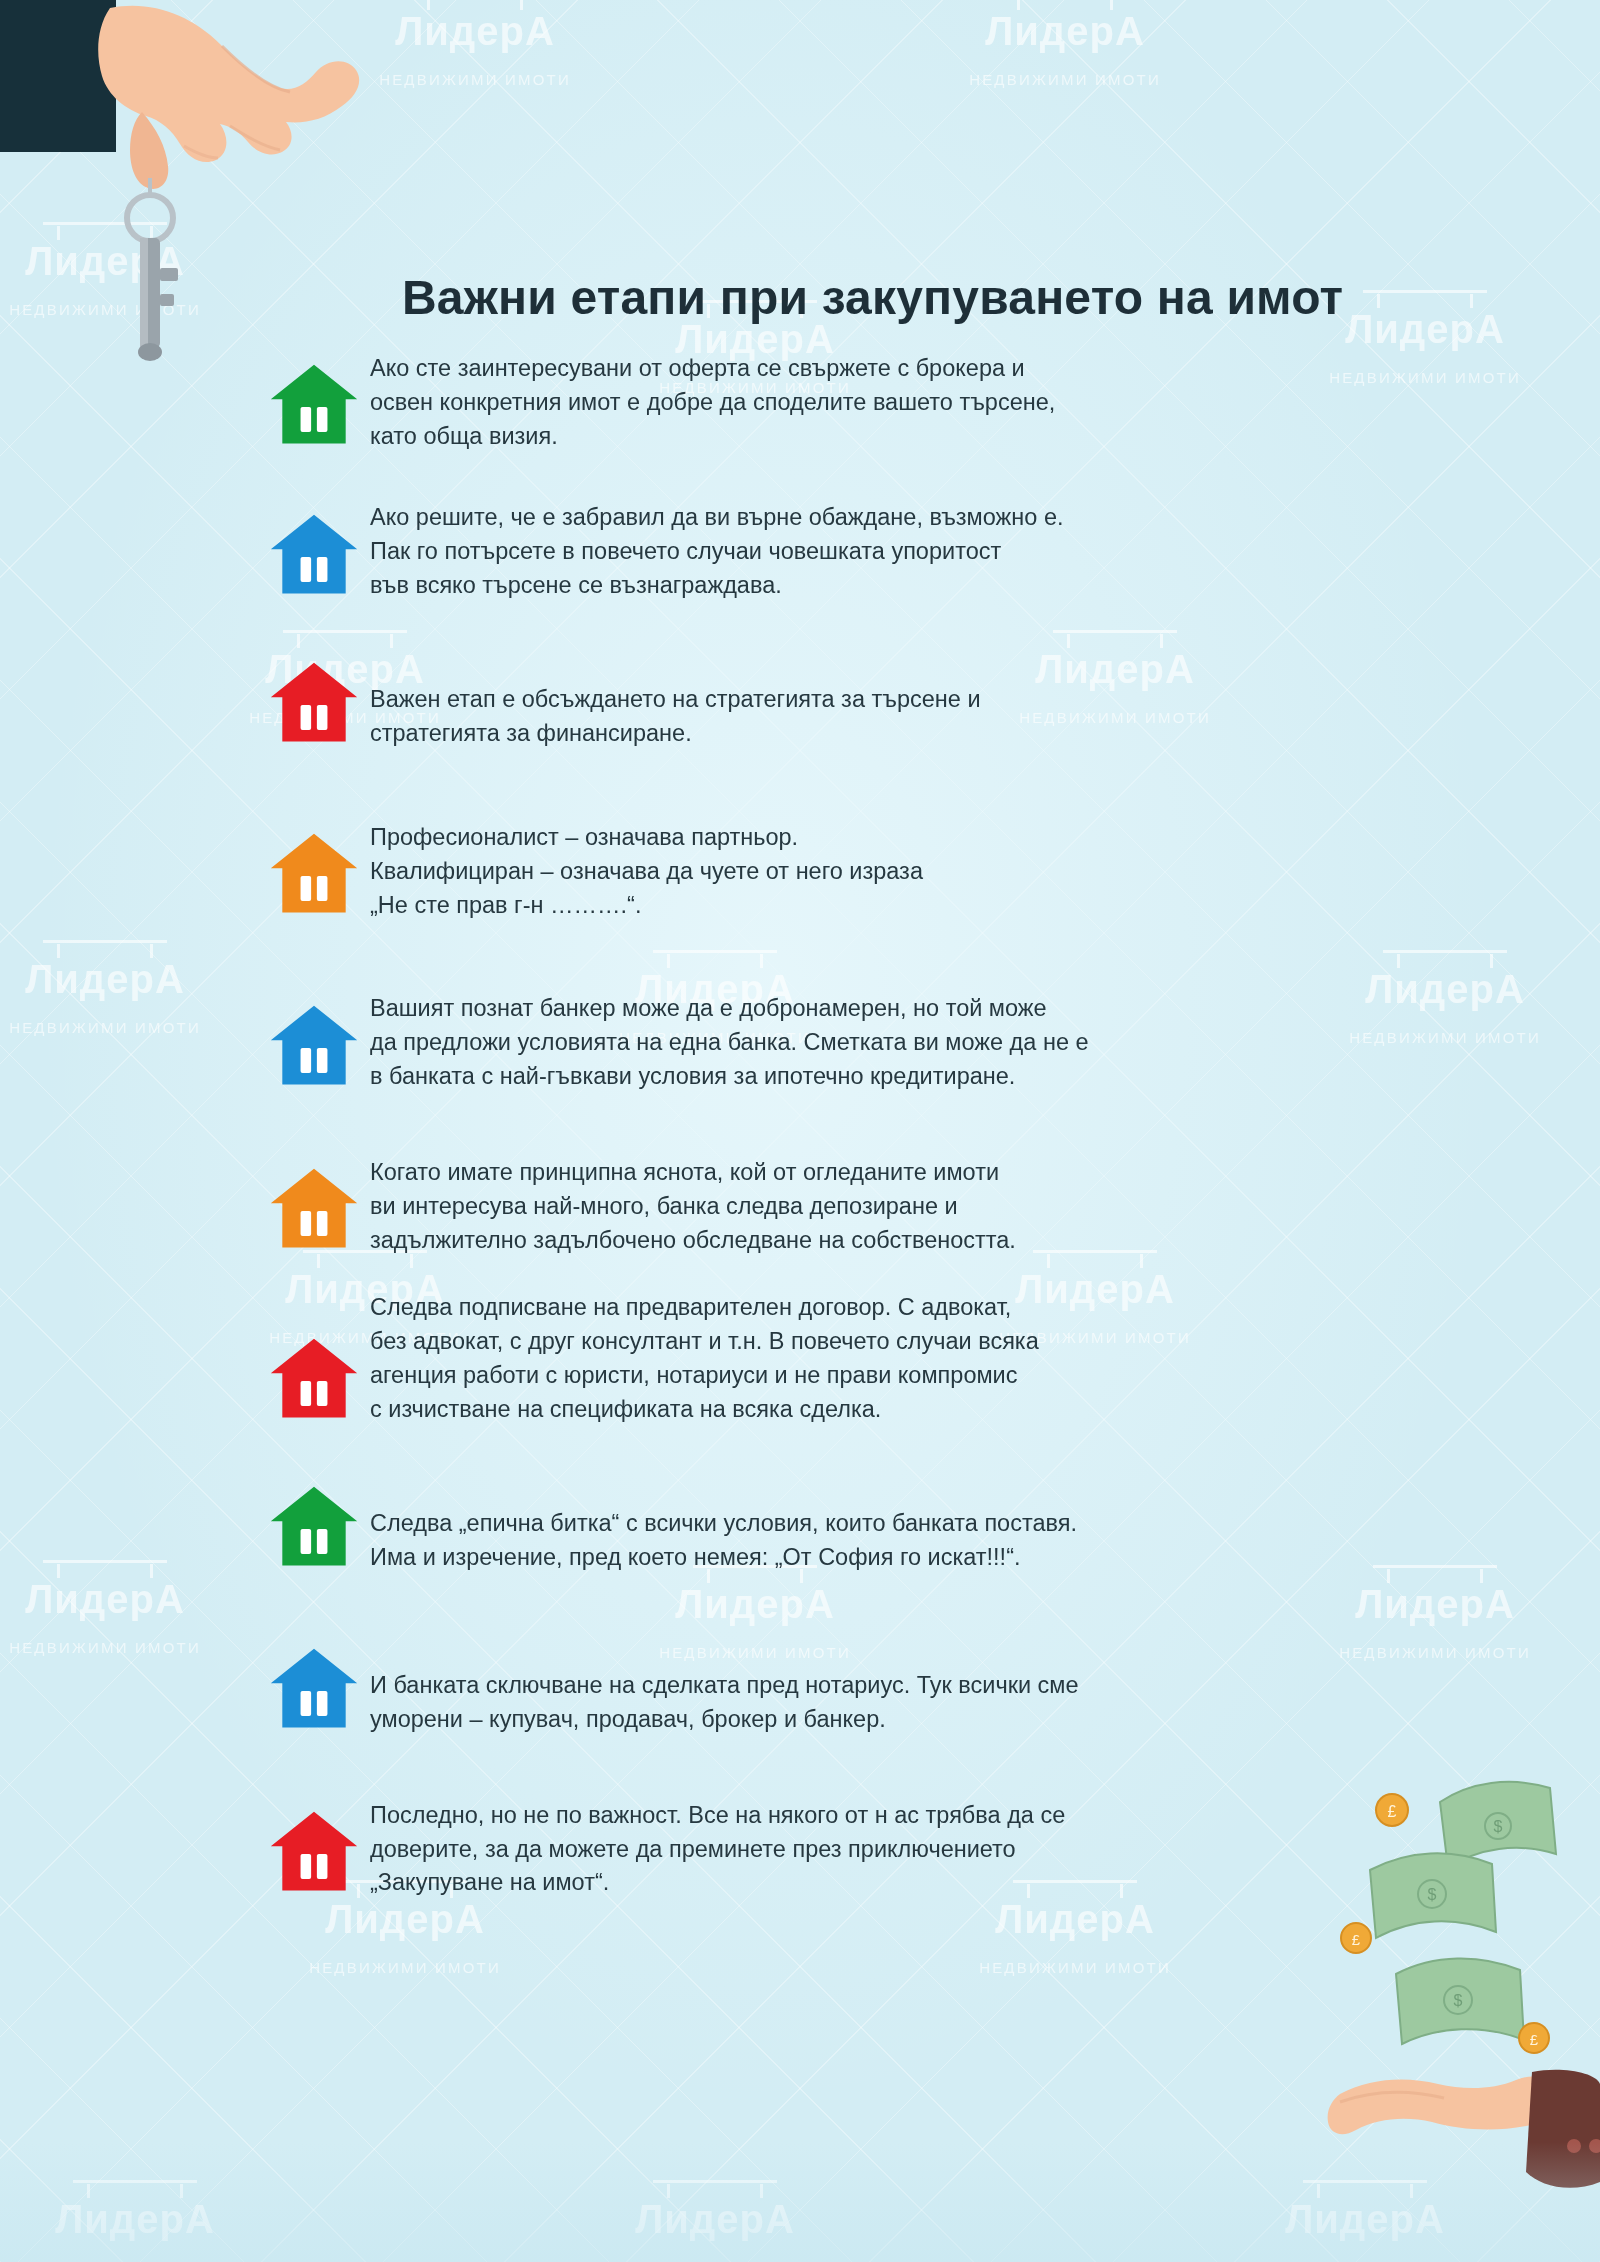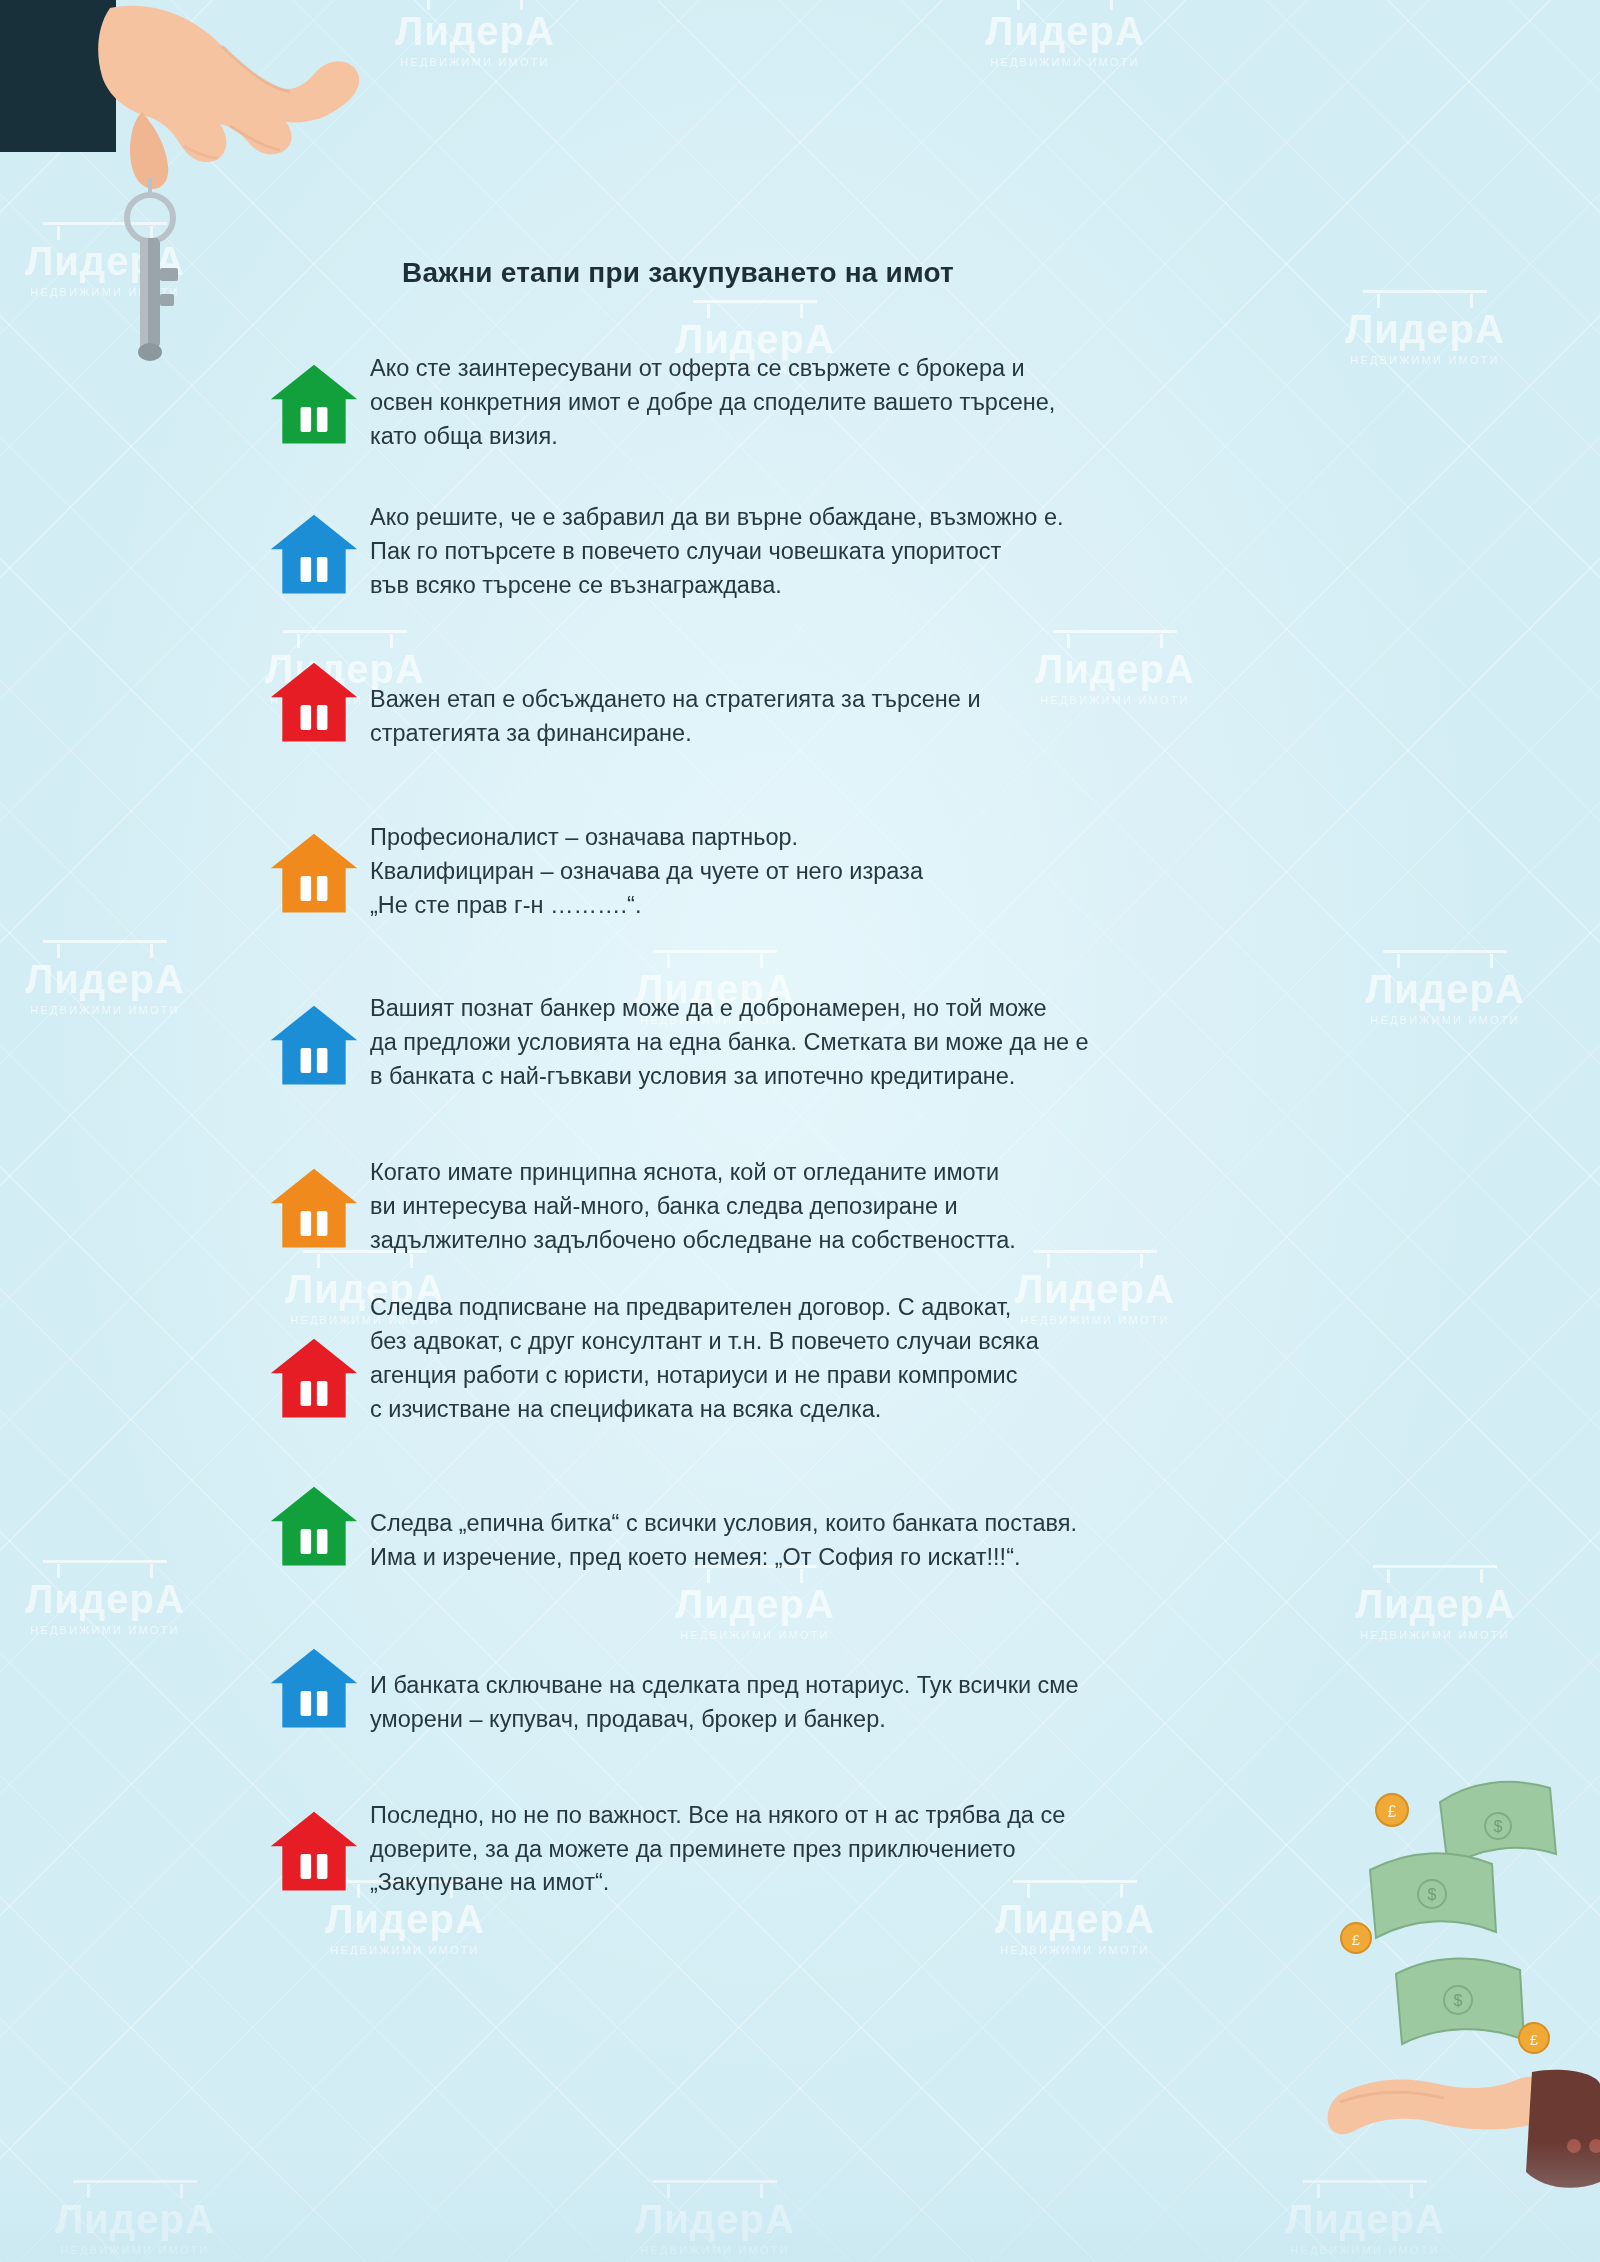--- a/index.html
+++ b/index.html
@@ -40,23 +40,23 @@
     user-select: none;
   }
   .wm .wm-logo {
     font-size: 40px;
     letter-spacing: 1px;
     font-weight: bold;
     line-height: 1.05;
     white-space: nowrap;
   }
   .wm .wm-sub {
-    font-size: 11px;
+    font-size: 15px;
     letter-spacing: 2.2px;
-    margin-top: 4px;
+    margin-top: 19px;
     white-space: nowrap;
   }
   .wm .wm-roof {
     width: 124px;
     height: 16px;
     margin: 0 auto 2px;
     border-top: 3px solid rgba(255,255,255,0.62);
     position: relative;
   }
   .wm .wm-roof::before,
@@ -86,21 +86,21 @@
   .content {
     position: absolute;
     left: 0; top: 0;
     width: 1600px;
     padding: 0;
   }
   .title {
     position: absolute;
     left: 402px;
     top: 238px;
-    font-size: 28px;
+    font-size: 48px;
     font-weight: bold;
     color: #1e2f38;
     letter-spacing: 0.2px;
     white-space: nowrap;
   }
 
   .steps {
     position: absolute;
     left: 258px;
     top: 352px;

